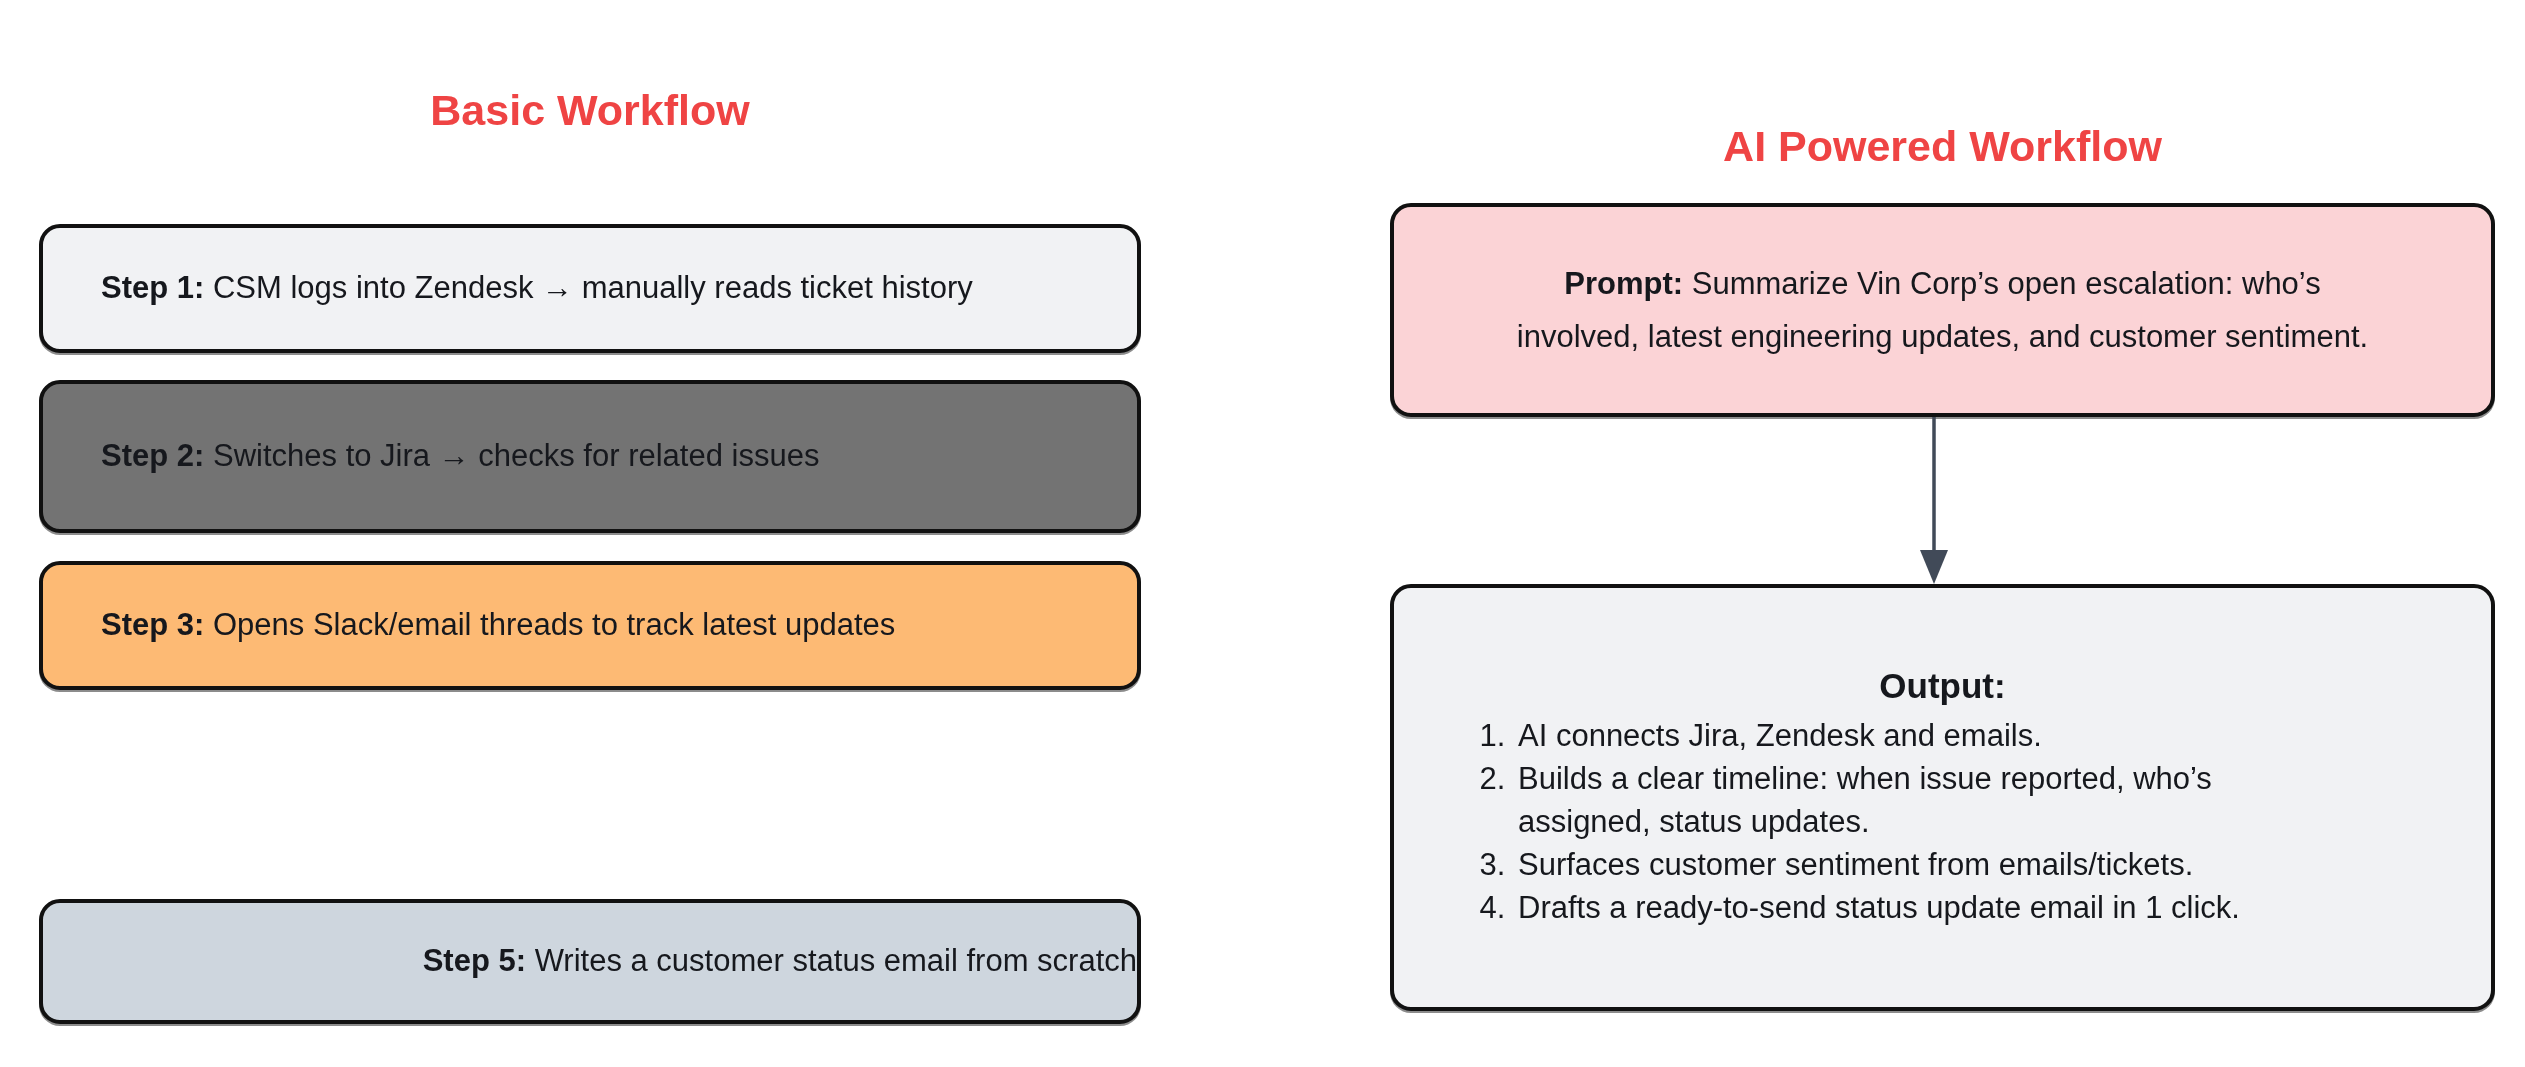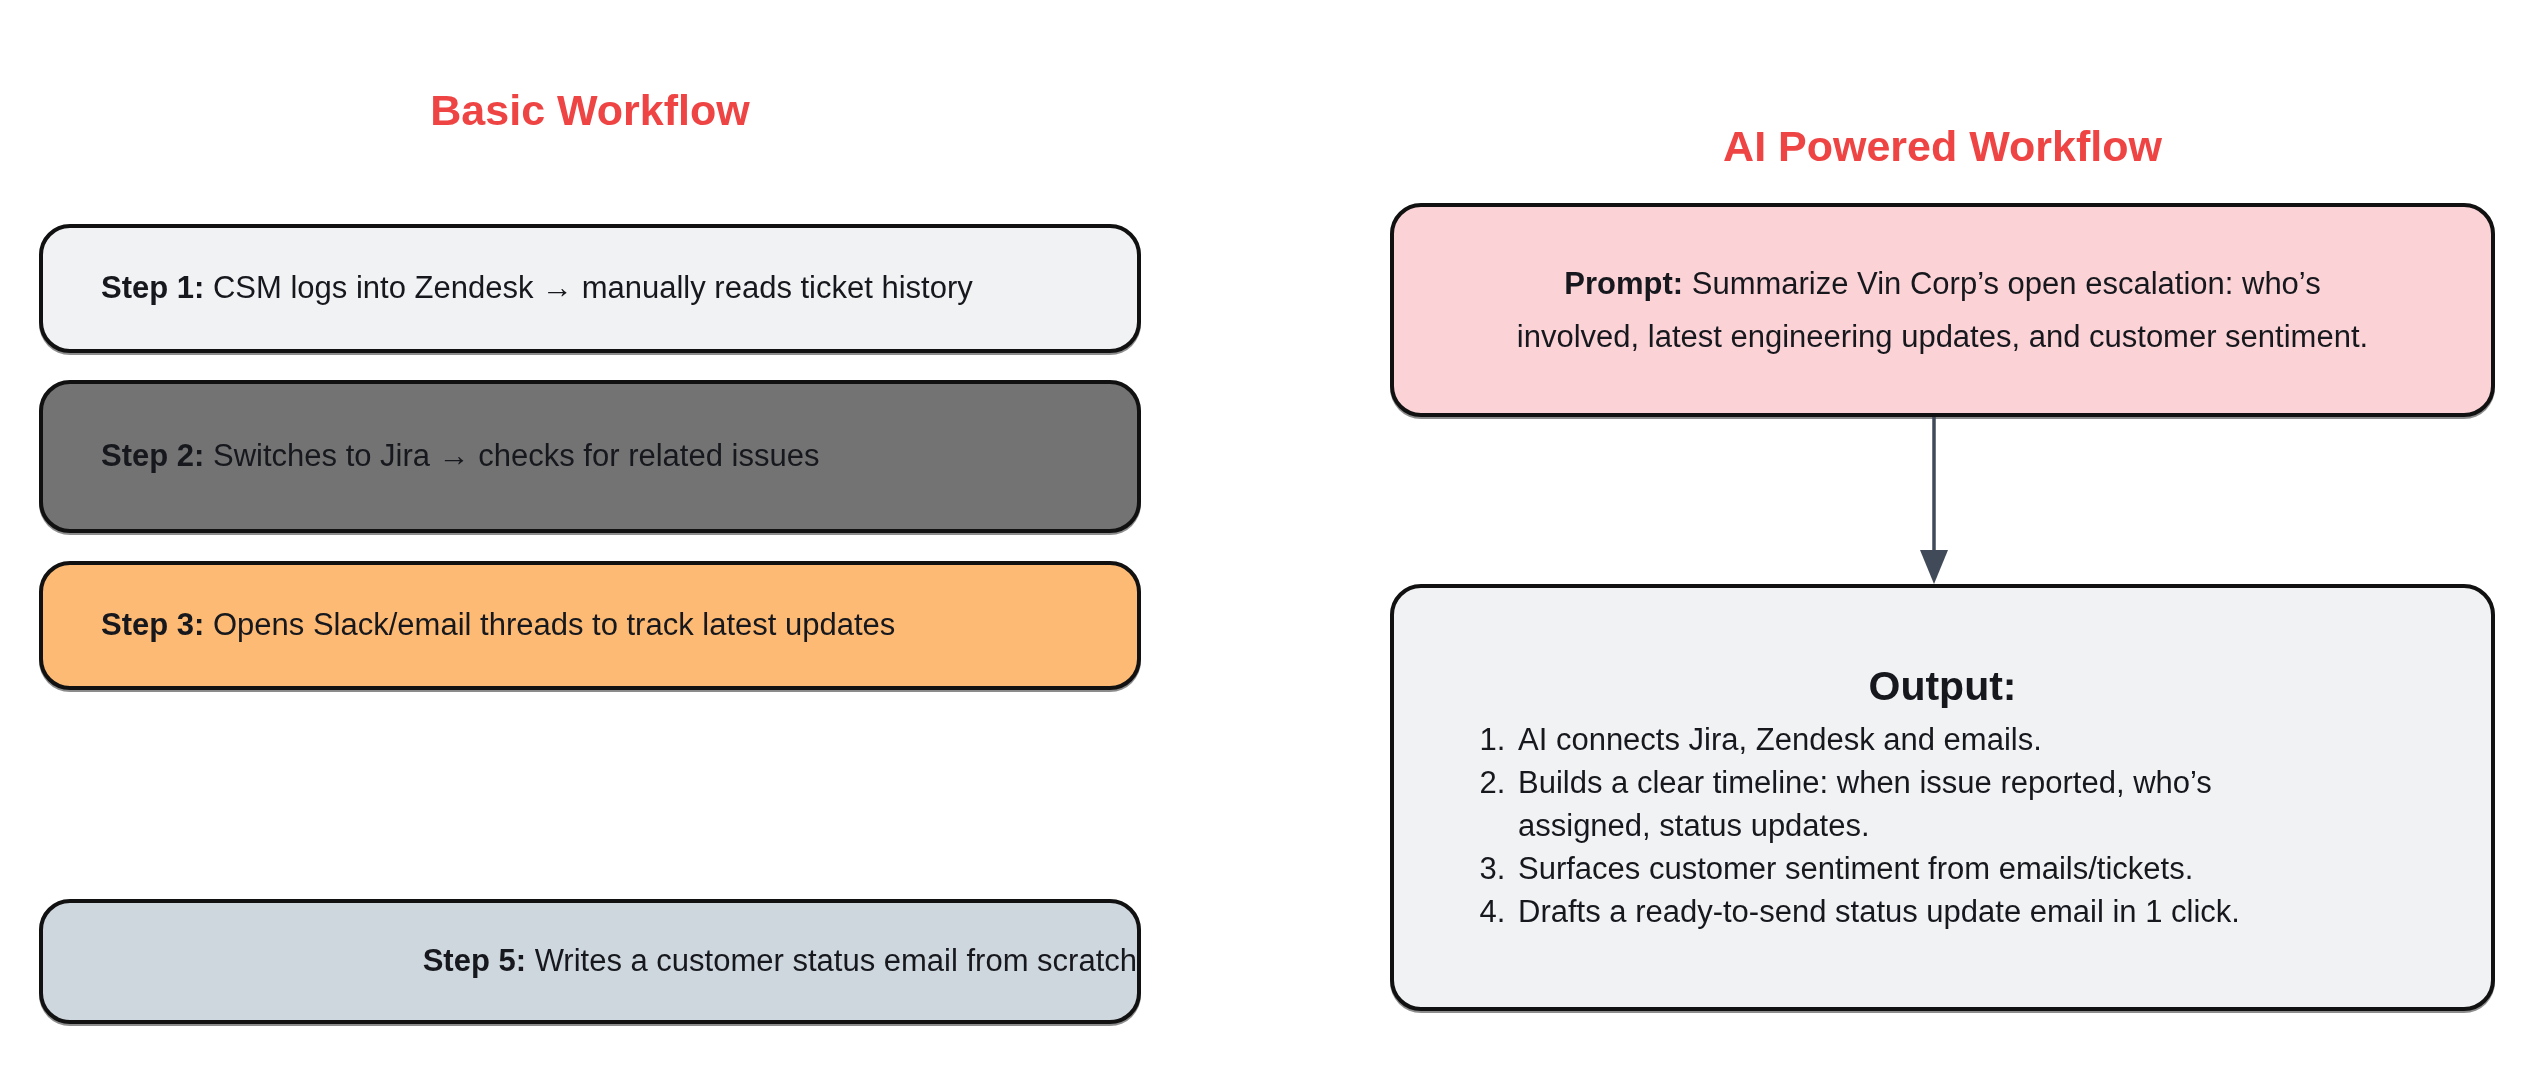--- a/index.html
+++ b/index.html
@@ -21,21 +21,21 @@
     text-align: center;
     line-height: 1.05;
     color: #ef4444;
   }
   .col-title.left  { left: 39px;   width: 1102px; }
   .col-title.right { left: 1390px; width: 1105px; margin-top: 36px; }
 
   .box {
     position: absolute;
     border: 4px solid #111111;
-    border-radius: 31px;
+    border-radius: 21px;
     box-shadow: 0 2px 0 rgba(0,0,0,0.45);
     display: flex;
     align-items: center;
   }
 
   
   .step { left: 39px; width: 1102px; }
   .step .step-text {
     padding-left: 58px;
     font-size: 31px;
@@ -66,21 +66,21 @@
   #output-box {
     left: 1390px; top: 584px;
     width: 1105px; height: 427px;
     flex-direction: column;
     align-items: stretch;
     justify-content: center;
   }
   .output-heading {
     text-align: center;
     font-weight: 700;
-    font-size: 41px;
+    font-size: 35px;
     margin-bottom: 8px;
   }
   .output-list {
     margin-left: 86px;
     width: 780px;
     font-size: 31px;
     line-height: 43px;
     list-style: decimal outside;
     padding-left: 34px;
   }

